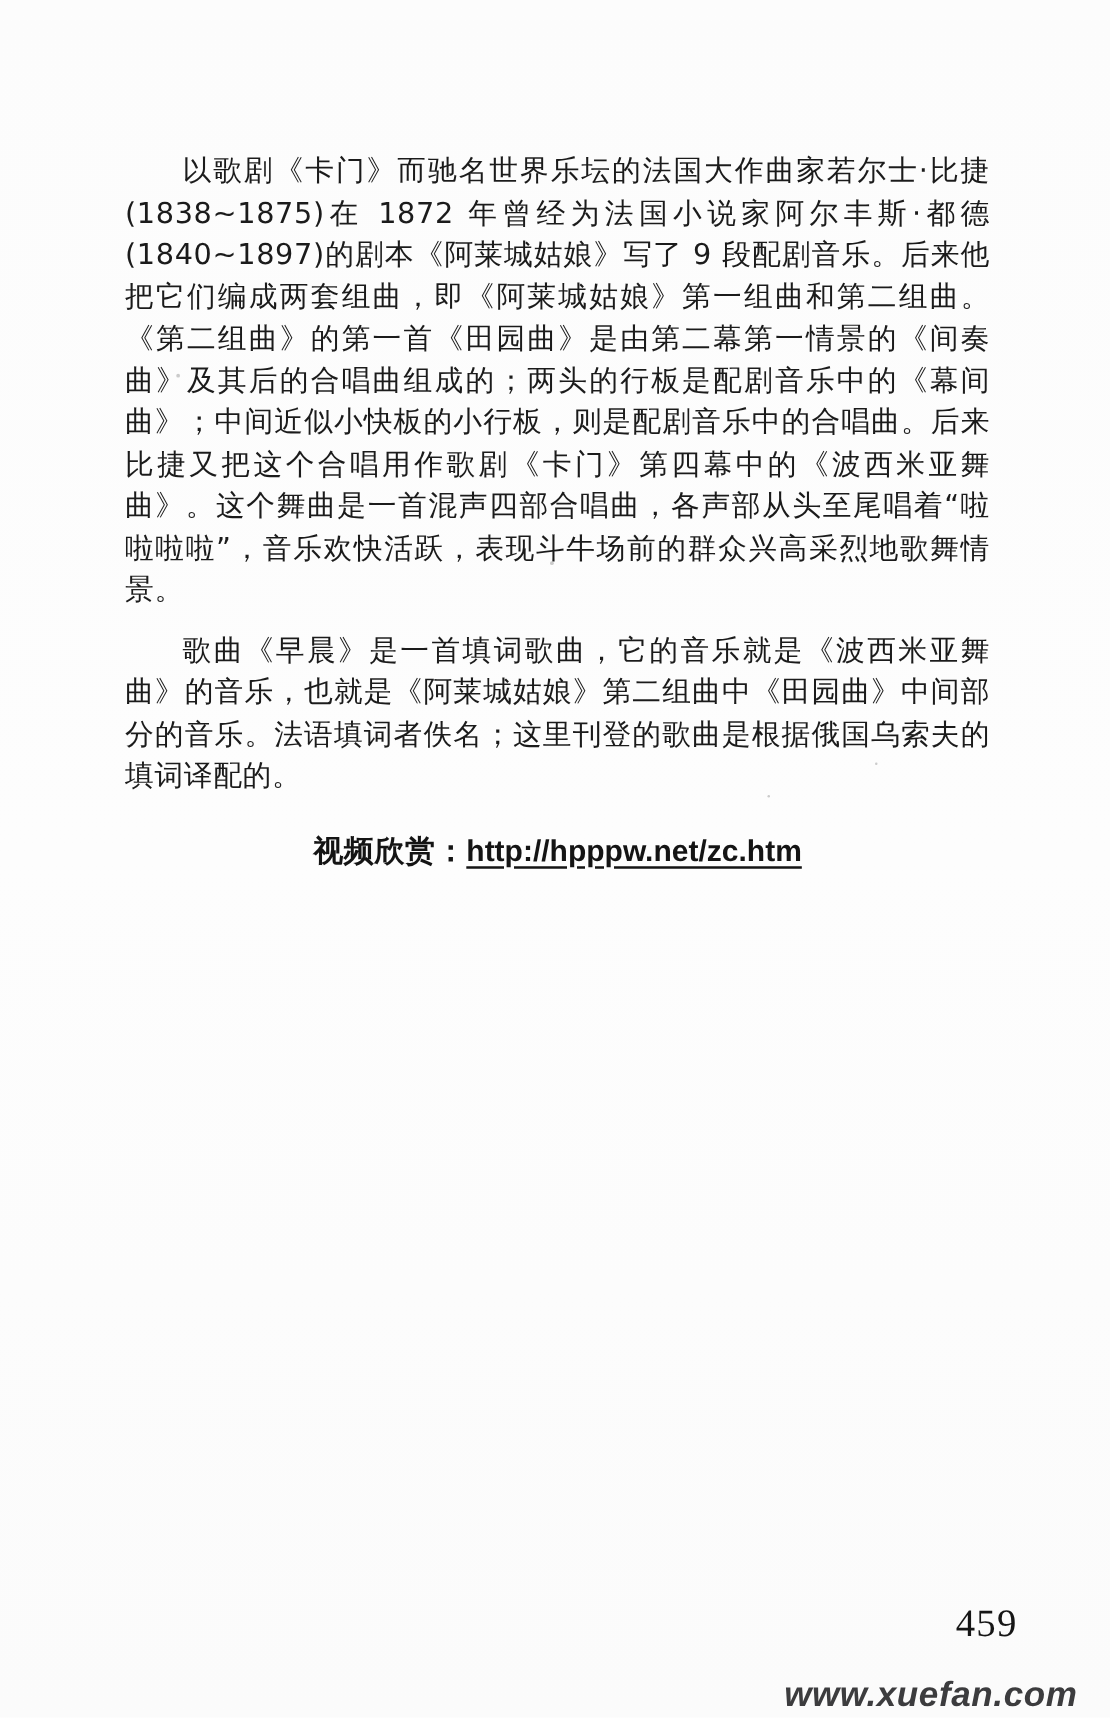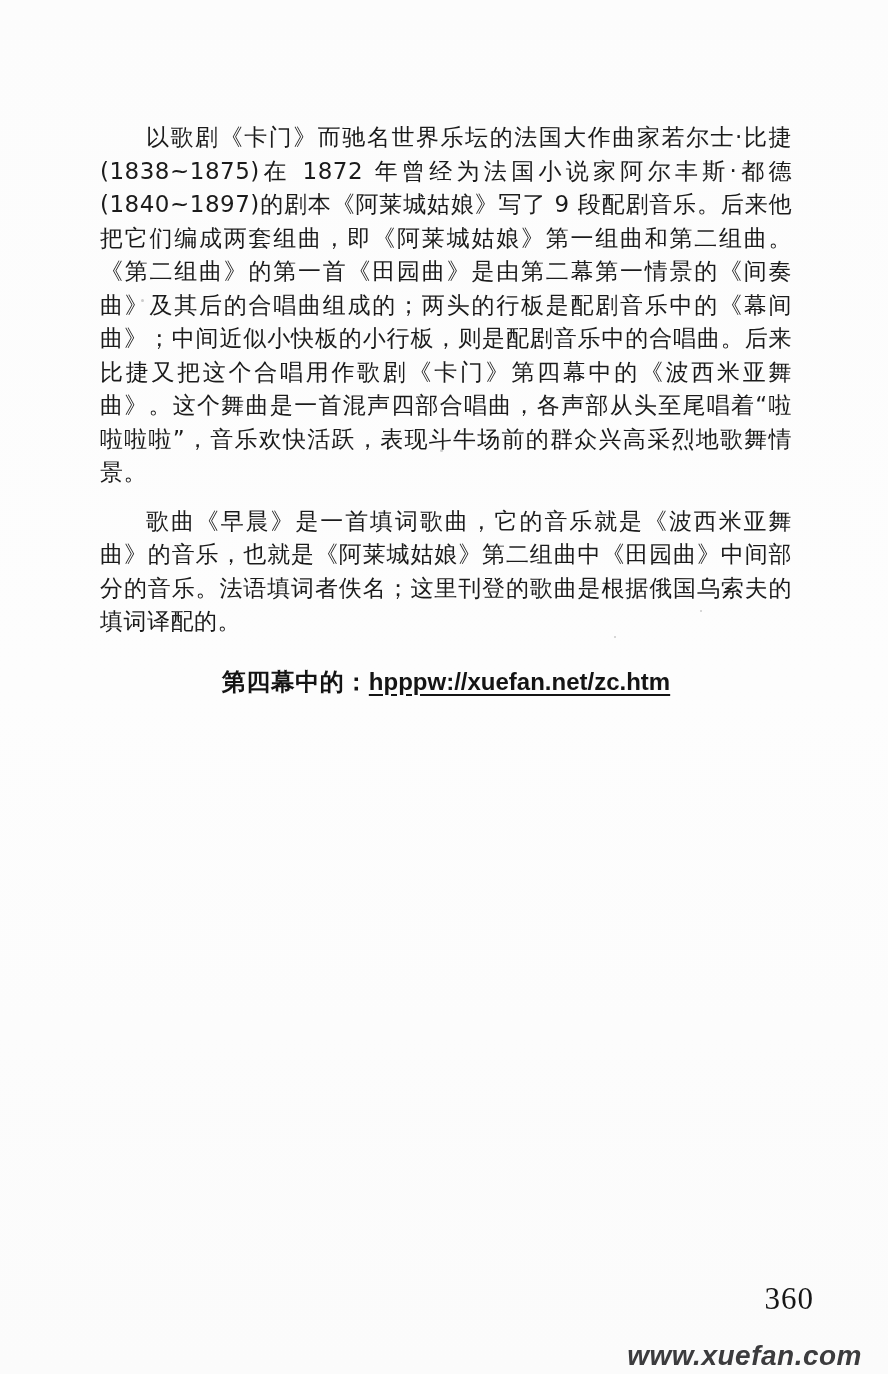--- a/index.html
+++ b/index.html
@@ -82,25 +82,25 @@
 </head>
 <body>
 
 <div class="page">
 
   <div class="text-block">
     <p>以歌剧《卡门》而驰名世界乐坛的法国大作曲家若尔士·比捷(1838~1875)在 1872 年曾经为法国小说家阿尔丰斯·都德(1840~1897)的剧本《阿莱城姑娘》写了 9 段配剧音乐。后来他把它们编成两套组曲，即《阿莱城姑娘》第一组曲和第二组曲。《第二组曲》的第一首《田园曲》是由第二幕第一情景的《间奏曲》及其后的合唱曲组成的；两头的行板是配剧音乐中的《幕间曲》；中间近似小快板的小行板，则是配剧音乐中的合唱曲。后来比捷又把这个合唱用作歌剧《卡门》第四幕中的《波西米亚舞曲》。这个舞曲是一首混声四部合唱曲，各声部从头至尾唱着“啦啦啦啦”，音乐欢快活跃，表现斗牛场前的群众兴高采烈地歌舞情景。</p>
     <p>歌曲《早晨》是一首填词歌曲，它的音乐就是《波西米亚舞曲》的音乐，也就是《阿莱城姑娘》第二组曲中《田园曲》中间部分的音乐。法语填词者佚名；这里刊登的歌曲是根据俄国乌索夫的填词译配的。</p>
 
     <div class="video-line">
-      <span>第四幕中的：</span><a href="#">hpppw://xuefan.net/zc.htm</a>
+      <span>视频欣赏：</span><a href="#">http://hpppw.net/zc.htm</a>
     </div>
   </div>
 
-  <div class="page-number">360</div>
+  <div class="page-number">459</div>
 
   <div class="watermark">www.xuefan.com</div>
 
   <div class="speck speck-1"></div>
   <div class="speck speck-2"></div>
   <div class="speck speck-3"></div>
   <div class="speck speck-4"></div>
 
 </div>
 

